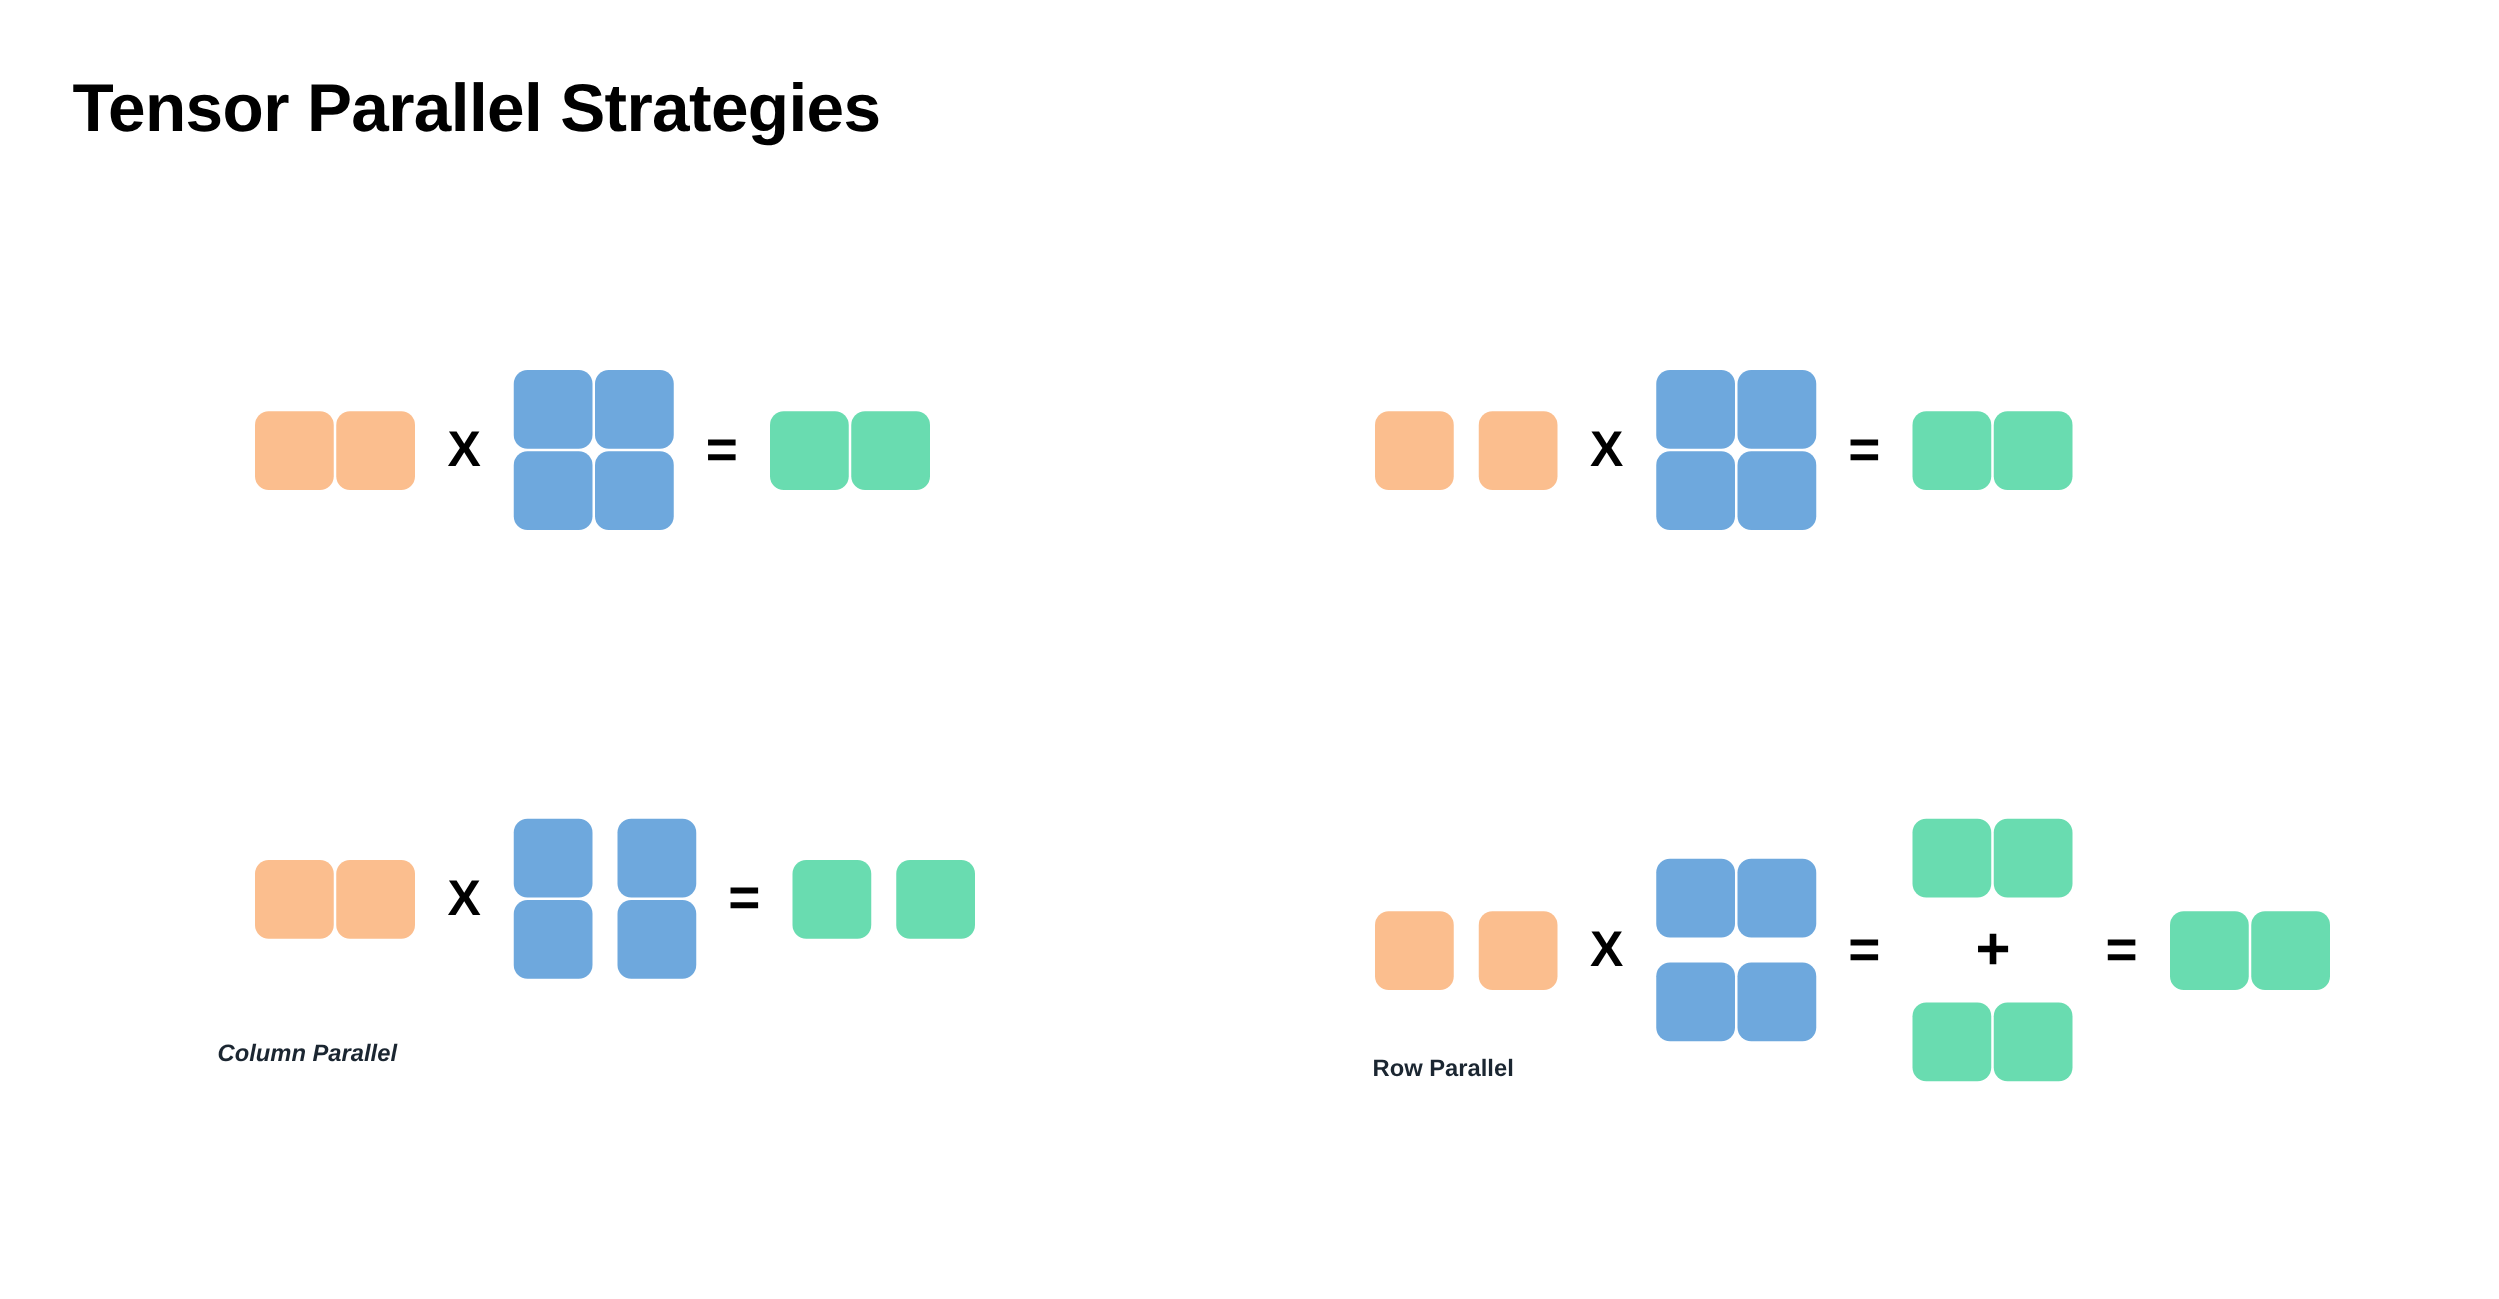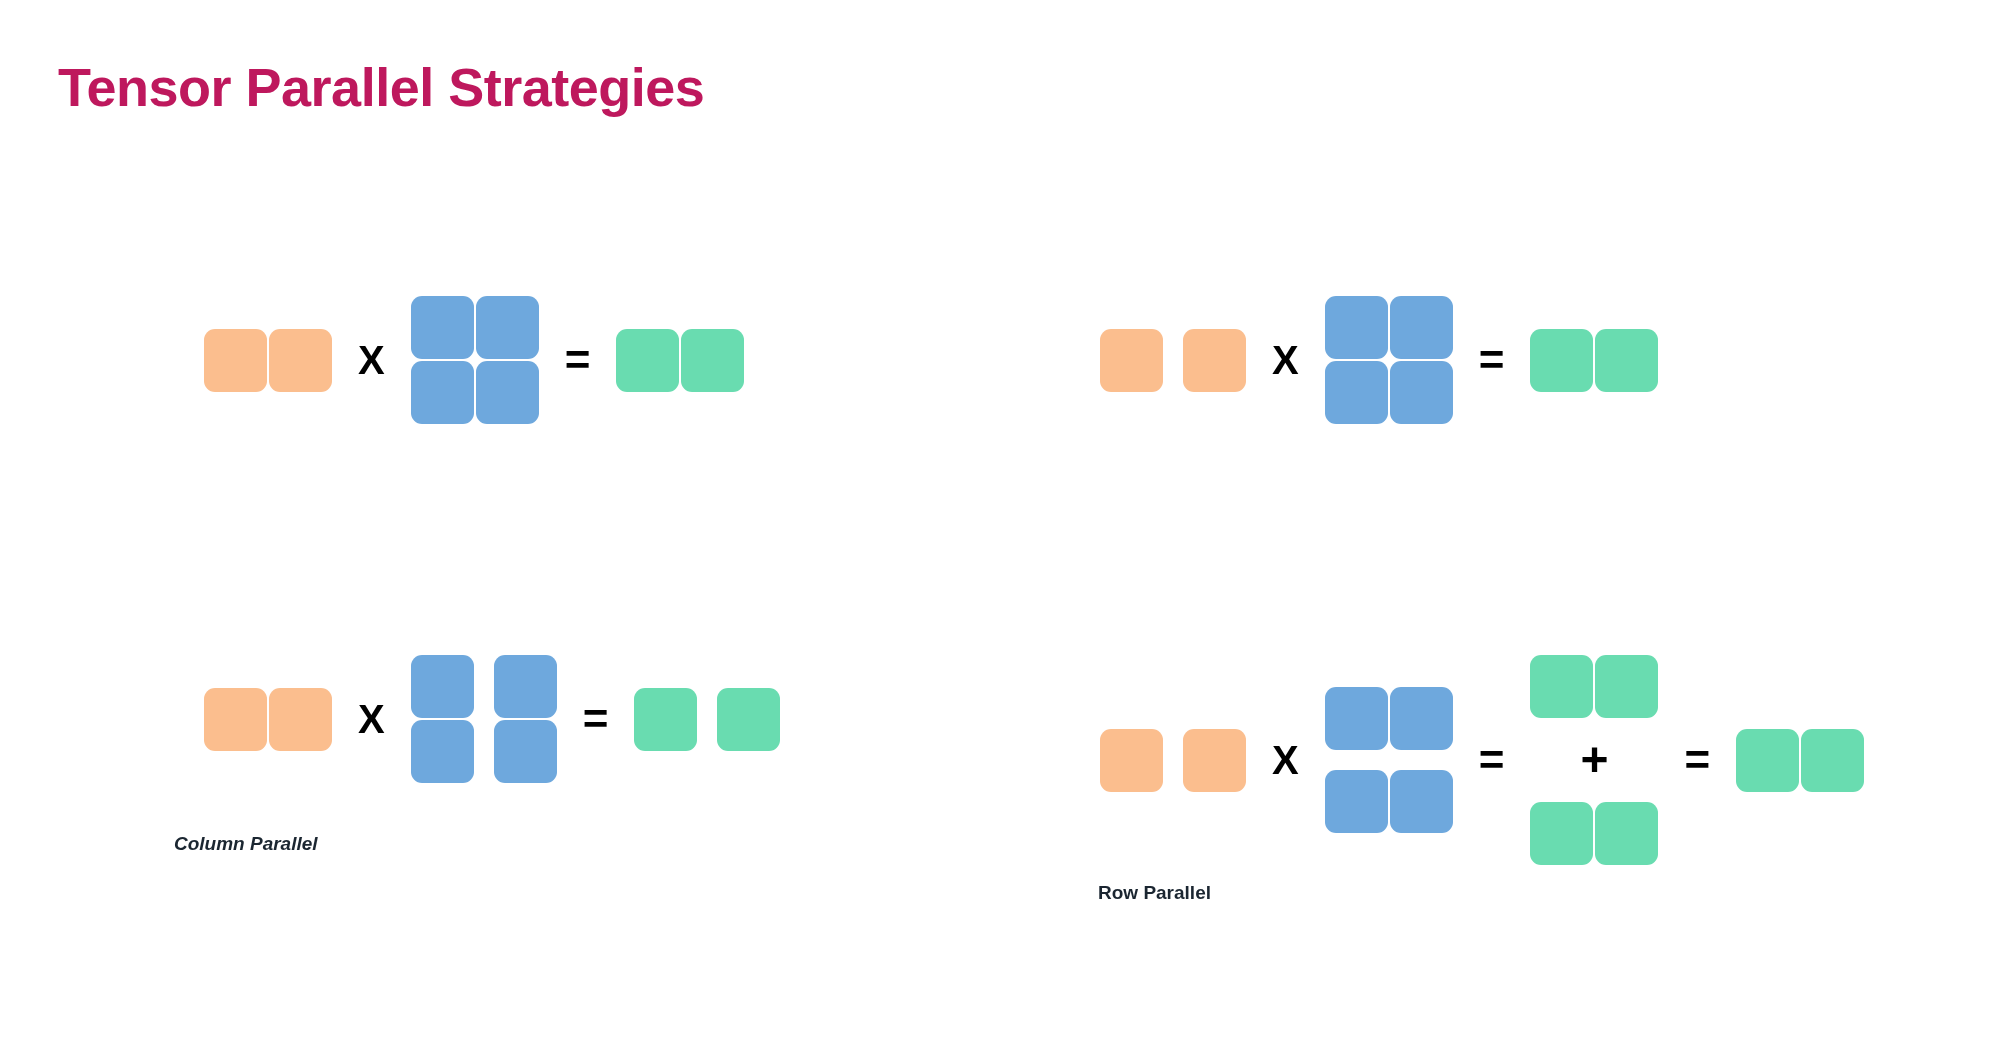--- a/index.html
+++ b/index.html
@@ -16,21 +16,21 @@
     overflow: hidden;
   }
 
   
   #page-title {
     position: absolute;
     left: 58px;
     top: 56px;
     font-size: 54px;
     font-weight: bold;
-    color: #be185d;
+    color: #000000;
     letter-spacing: -0.5px;
     white-space: nowrap;
   }
 
   
   .panel {
     position: absolute;
   }
   .equation {
     display: flex;
@@ -93,21 +93,21 @@
     white-space: nowrap;
   }
 
   
   #eq-col-top    { left: 204px;  top: 296px; }
   #eq-col-bottom { left: 204px;  top: 655px; }
   #eq-row-top    { left: 1100px; top: 296px; }
   #eq-row-bottom { left: 1100px; top: 655px; }
 
   #caption-column-parallel { left: 174px;  top: 833px; font-style: italic; }
-  #caption-row-parallel    { left: 1098px; top: 882px; }
+  #caption-row-parallel    { left: 1098px; top: 845px; }
 </style>
 </head>
 <body>
 
 <div id="page-title">Tensor Parallel Strategies</div>
 
 <div class="panel" id="eq-col-top">
   <div class="equation">
 
     <div class="matrix gap-row-tight gap-col-tight">

